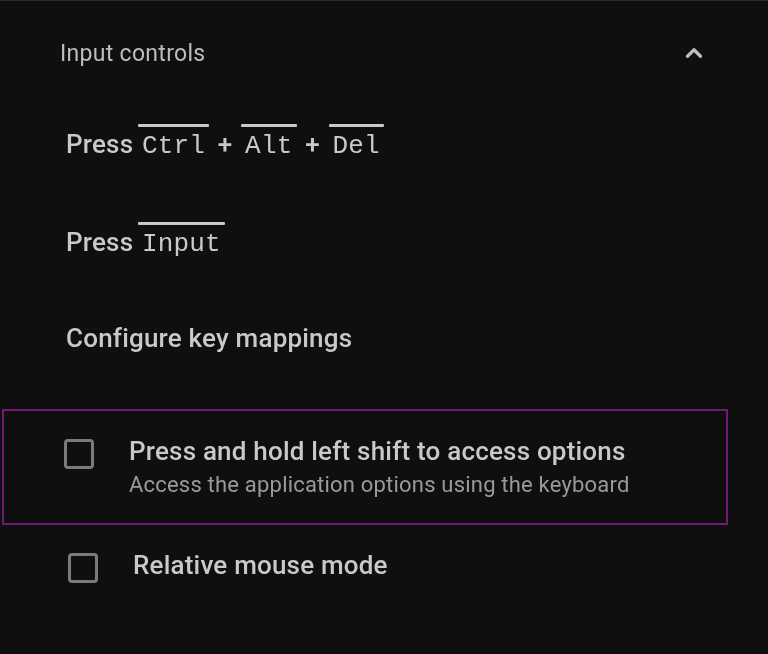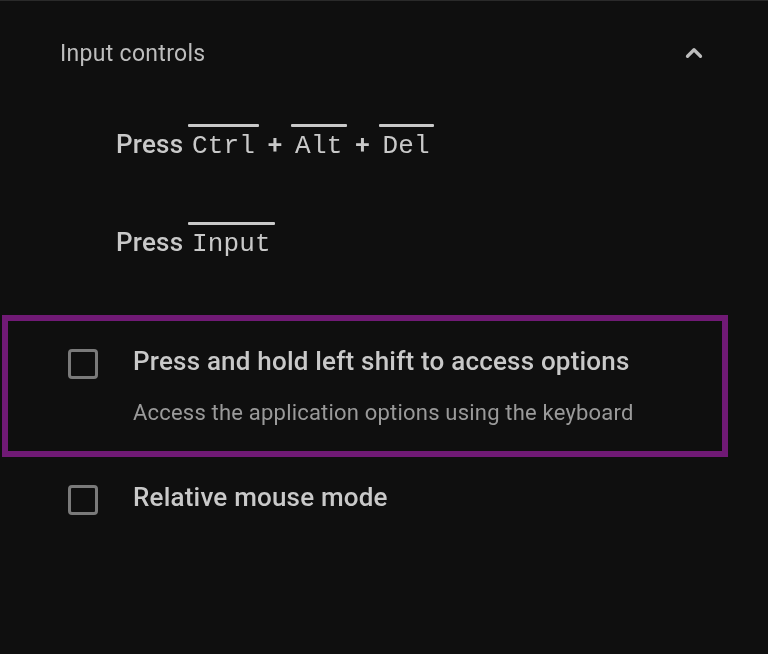--- a/index.html
+++ b/index.html
@@ -28,21 +28,21 @@
       letter-spacing: 0.3px;
     }
     .chevron {
       width: 28px;
       height: 28px;
       display: flex;
       align-items: center;
       justify-content: center;
     }
     .items {
-      padding-left: 116px;
+      padding-left: 66px;
       padding-right: 60px;
     }
     .item {
       padding: 32px 0;
       font-size: 26px;
       font-weight: 500;
       color: #c9c9c9;
       letter-spacing: 0.2px;
     }
     .item .prefix {
@@ -94,24 +94,24 @@
       color: #c9c9c9;
       letter-spacing: 0.2px;
       line-height: 1.3;
     }
     .check-desc {
       font-size: 22px;
       font-weight: 400;
       color: #9a9a9a;
       letter-spacing: 0.2px;
       line-height: 1.3;
-      margin-top: 20px;
+      margin-top: 2px;
     }
     .highlighted {
-      border: 6px solid #701a75;
+      border: 2px solid #701a75;
       padding: 10px 12px 10px 54px;
       margin-left: -60px;
       margin-right: -20px;
       margin-top: 24px;
       margin-bottom: 10px;
     }
     .check-section {
       padding-left: 62px;
       padding-right: 60px;
     }
@@ -142,20 +142,23 @@
       <span class="plus">+</span>
       <span class="kbd">Del</span>
     </div>
 
     <div class="item">
       <span class="prefix">Press</span>
       <span> </span>
       <span class="kbd">Input</span>
     </div>
 
+    <div class="item">
+      <span>Configure key mappings</span>
+    </div>
 
   </div>
 
   <div class="check-section">
     <div class="highlighted">
       <div class="check-row check-row-outer">
         <div class="checkbox"></div>
         <div class="text-block">
           <div class="check-title">Press and hold left shift to access options</div>
           <div class="check-desc">Access the application options using the keyboard</div>

